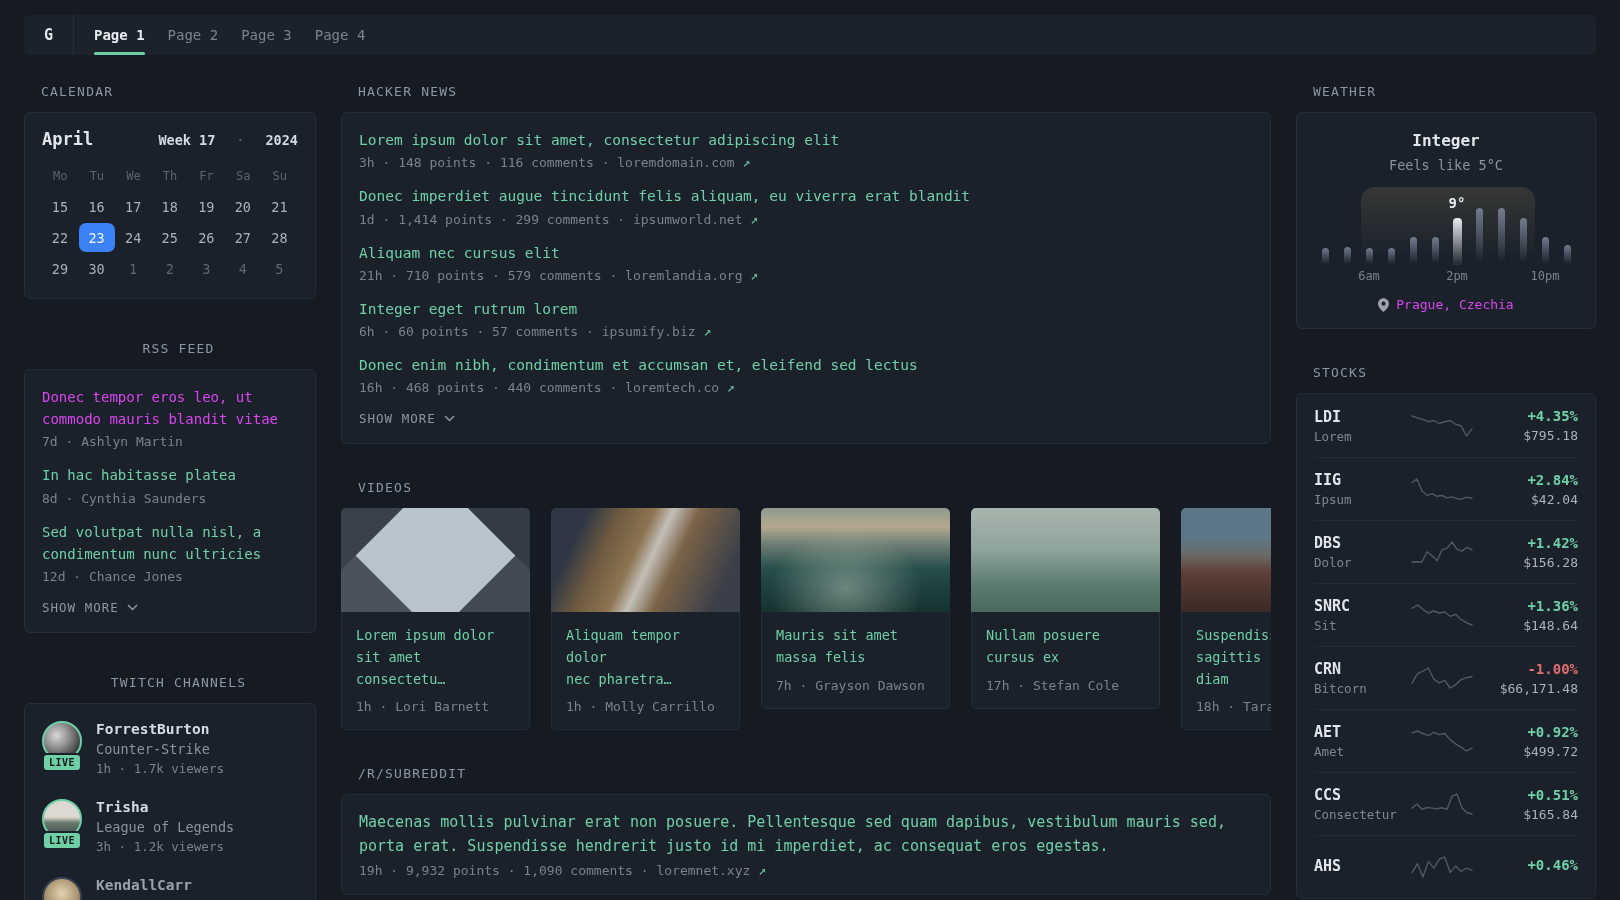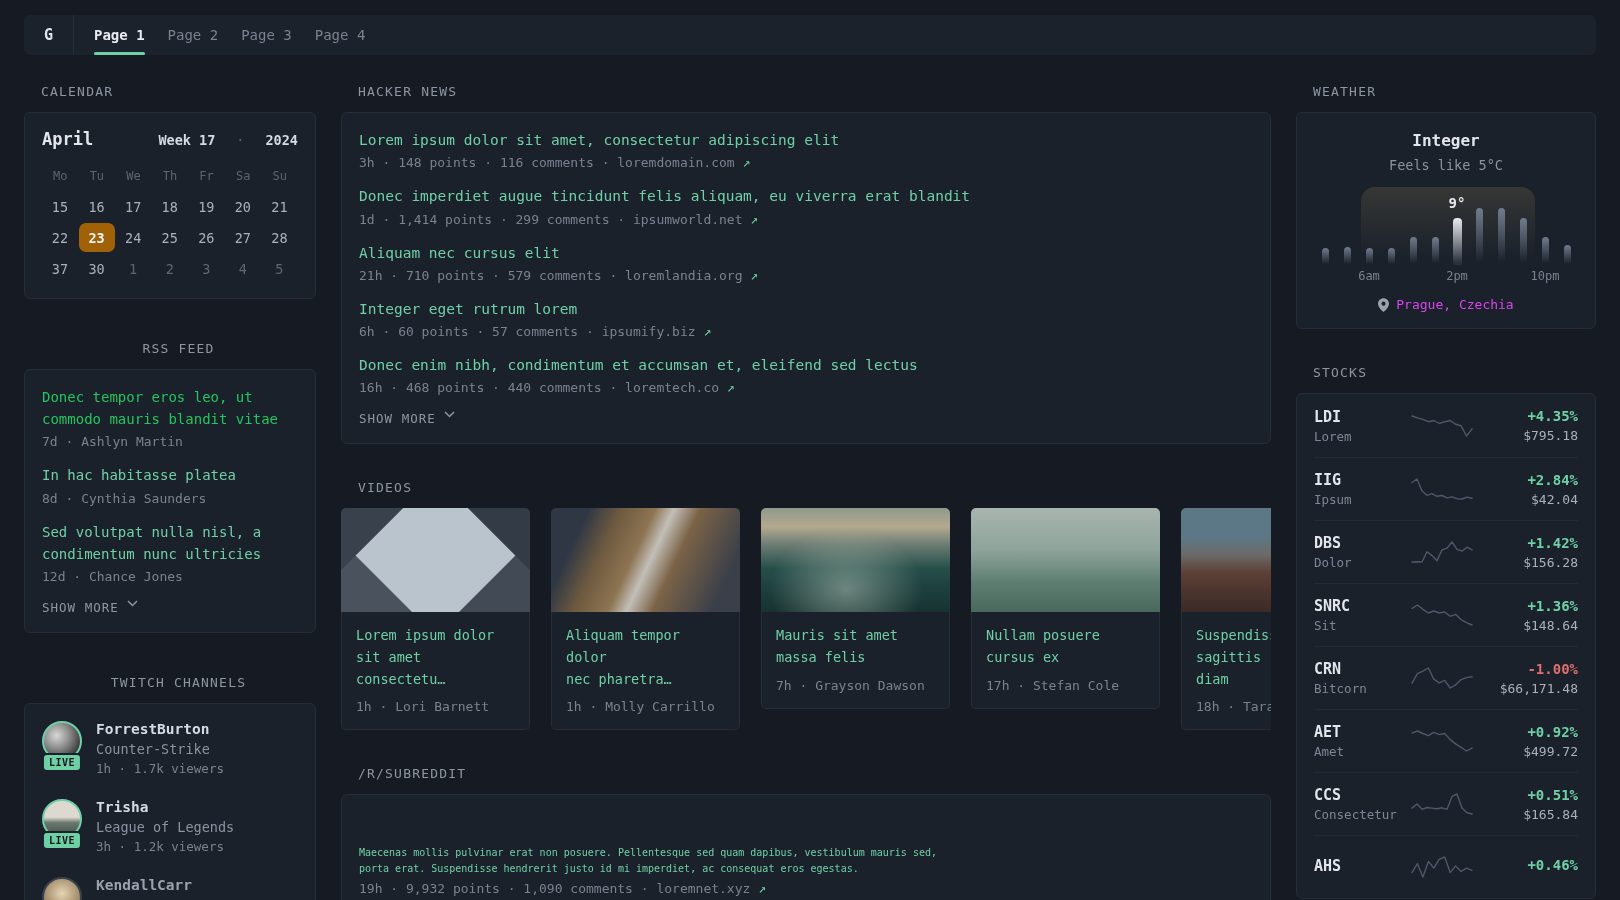--- a/index.html
+++ b/index.html
@@ -31,30 +31,30 @@
   .calendar-card { padding:16px 17px 14px; }
   .cal-head { display:flex; justify-content:space-between; align-items:baseline; }
   .cal-month { font-size:17px; font-weight:bold; color:#e2e6ec; }
   .cal-week { font-size:13.5px; font-weight:bold; color:#d6dbe3; display:flex; align-items:center; gap:21px; }
   .cal-week .dot { color:#5b6472; font-weight:normal; }
   .cal-grid { display:grid; grid-template-columns:repeat(7,1fr); text-align:center; }
   .cal-weekdays { margin-top:20px; font-size:12px; color:#5b6472; }
   .cal-dates { margin-top:8px; font-size:13.5px; color:#aab1bc; }
   .cal-day { height:31px; display:flex; align-items:center; cursor:pointer; }
   .cal-day span { display:flex; align-items:center; justify-content:center; width:36px; height:29px; border-radius:7px; }
-  .cal-day.selected span { background:#a16207; color:#eef1f5; font-weight:bold; }
+  .cal-day.selected span { background:#3b82f6; color:#eef1f5; font-weight:normal; }
   .cal-day.dim { color:#5e6673; }
 
   
   .feed-card { padding:17px; }
   .item-title { font-size:14.5px; color:#6fd0a6; line-height:1.5; white-space:pre-line; cursor:pointer; }
-  .item-title.read { color:#22c55e; }
+  .item-title.read { color:#d946ef; }
   .item-meta { font-size:13px; color:#79828f; margin-top:4px; }
   .ext { color:#6fd0a6; }
-  .show-more { display:flex; align-items:flex-start; gap:8px; font-size:12.5px; letter-spacing:1px; color:#8d96a2; margin-top:14px; cursor:pointer; }
+  .show-more { display:flex; align-items:center; gap:8px; font-size:12.5px; letter-spacing:1px; color:#8d96a2; margin-top:14px; cursor:pointer; }
   .show-more svg { stroke:#8d96a2; }
 
   .rss-item { margin-bottom:16px; }
   .rss-item .item-title { font-size:14px; line-height:1.55; }
   .hn-item { margin-bottom:16px; }
   .hn-item .item-title { line-height:1.4; }
   .hn-item .item-meta { margin-top:5px; }
 
   
   .twitch-card { padding:17px; }
@@ -85,21 +85,21 @@
   .v3 { background:radial-gradient(ellipse at 45% 78%, rgba(205,219,204,.45), rgba(205,219,204,0) 52%),
         linear-gradient(180deg,#8f9a8c 0, #b3a98f 18%, #6d7d74 35%, #274f4a 58%, #1d3f3e 78%, #16332f 100%); }
   .v4 { background:linear-gradient(180deg,#a8b5ae 0, #8fa49b 40%, #5d7d70 72%, #49695d 100%); }
   .v5 { background:linear-gradient(180deg,#5c7887 0 28%, #6b6a66 45%, #5d4037 62%, #4a332d 82%, #3a2a26 100%); }
   .video-body { padding:13px 14px 15px; border:1px solid #262d38; border-top:none; border-radius:0 0 5px 5px; background:#1b212b; }
   .video-title { font-size:13.5px; color:#6fd0a6; line-height:1.6; white-space:pre-line; }
   .video-meta { font-size:13px; color:#79828f; margin-top:9px; white-space:pre; }
 
   
   .sub-card { padding:16px 17px; }
-  .sub-card .item-title { font-size:10px; line-height:1.55;margin-top:34px; }
+  .sub-card .item-title { font-size:15px; line-height:1.55; }
   .sub-card .item-meta { margin-top:5px; }
 
   
   .weather-card { padding:18px 14px 16px; text-align:center; }
   .w-cond { font-size:16px; font-weight:bold; color:#e2e6ec; }
   .w-feels { font-size:13.5px; color:#8a93a0; margin-top:7px; }
   .w-chart { position:relative; width:264px; height:100px; margin:14px auto 0; }
   .w-highlight { position:absolute; top:0; height:78px; border-radius:14px 14px 8px 8px;
         background:linear-gradient(180deg, rgba(150,135,90,.22), rgba(150,135,90,0) 90%); }
   .wbar { position:absolute; bottom:22px; width:7px; border-radius:4px 4px 2px 2px;
@@ -201,21 +201,21 @@
             <div class="cal-day">
                 <span>26</span>
               </div>
             <div class="cal-day">
                 <span>27</span>
               </div>
             <div class="cal-day">
                 <span>28</span>
               </div>
             <div class="cal-day">
-                <span>37</span>
+                <span>29</span>
               </div>
             <div class="cal-day">
                 <span>30</span>
               </div>
             <div class="cal-day dim">
                 <span>1</span>
               </div>
             <div class="cal-day dim">
                 <span>2</span>
               </div>

